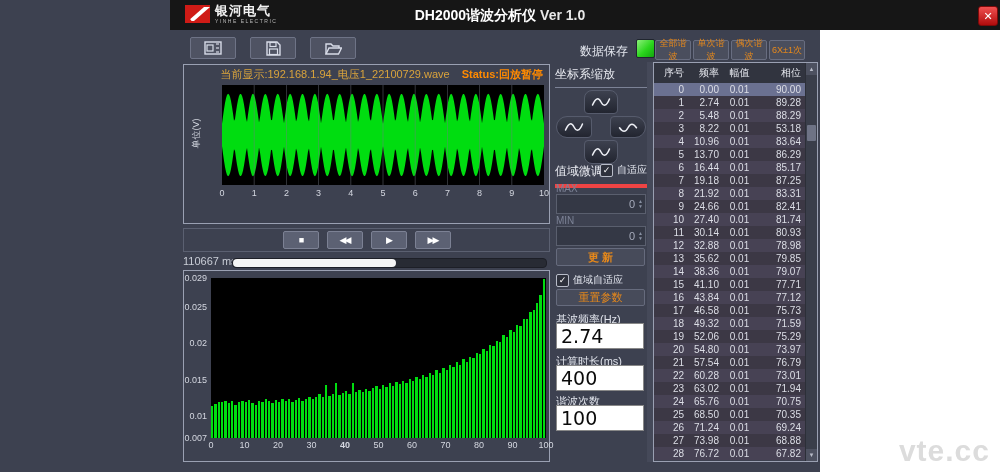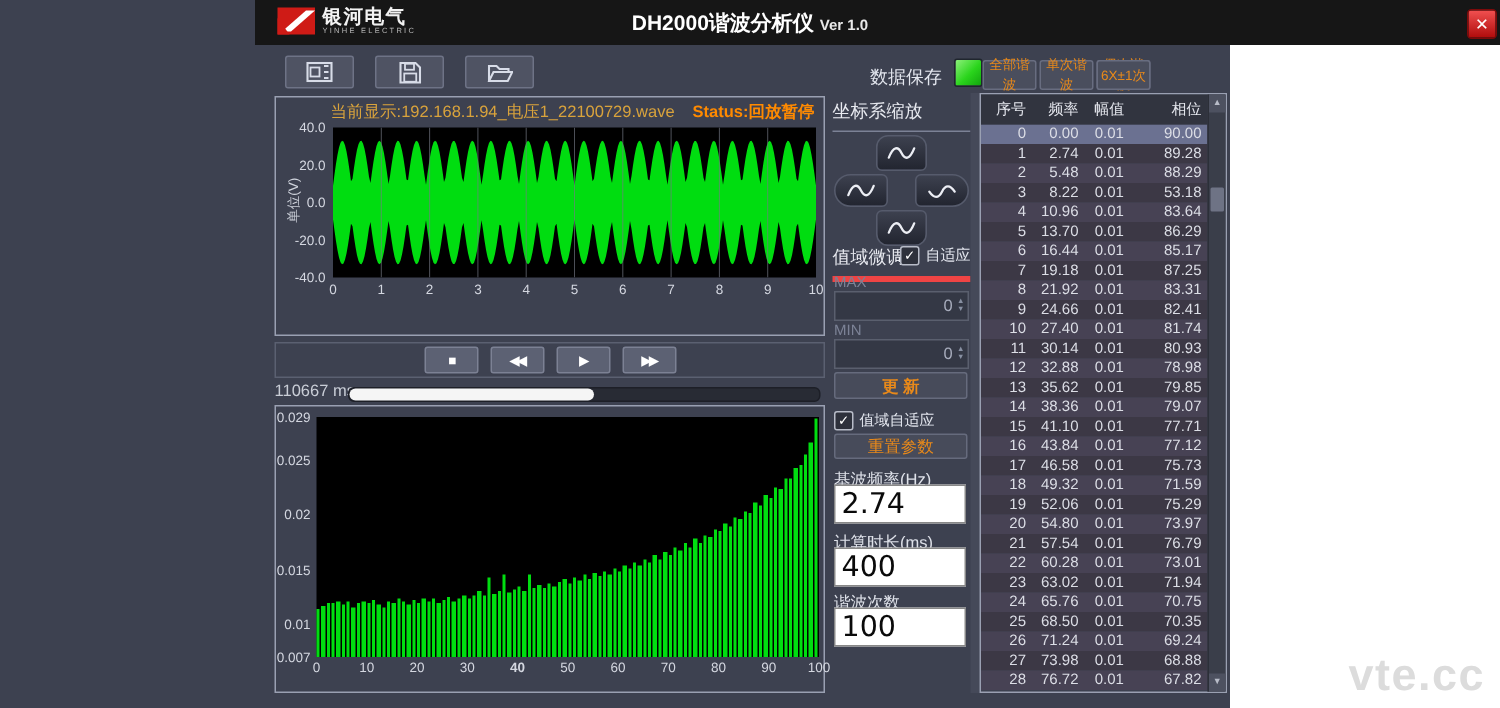--- a/index.html
+++ b/index.html
@@ -7,21 +7,21 @@
          font-family:"Liberation Sans","DejaVu Sans",sans-serif;-webkit-font-smoothing:antialiased;}
   .app{position:absolute;left:0;top:0;width:820px;height:472px;background:#3d4150;}
   
   .titlebar{position:absolute;left:170px;top:0;width:830px;height:30px;background:#161616;}
   .logo{position:absolute;left:14px;top:4px;display:flex;align-items:center;gap:4px;}
   .logo-text{display:flex;flex-direction:column;line-height:1;}
   .logo-cn{color:#f2f2f2;font-size:13px;font-weight:bold;letter-spacing:1px;}
   .logo-en{color:#b9b9b9;font-size:5px;letter-spacing:1.5px;margin-top:2px;}
   .win-title{position:absolute;left:330px;top:7px;transform:translateX(-50%);white-space:nowrap;
              color:#fff;font-size:14px;font-weight:bold;}
-  .win-ver{font-size:10px;font-weight:bold;color:#e8e8e8;margin-left:4px;}
+  .win-ver{font-size:14px;font-weight:bold;color:#e8e8e8;margin-left:4px;}
   .close-btn{position:absolute;right:2px;top:6px;width:18px;height:18px;border-radius:3px;
              background:linear-gradient(#f05050,#b00c0c);border:1px solid #7d0a0a;
              color:#fff;font-size:11px;font-weight:bold;display:flex;align-items:center;justify-content:center;cursor:pointer;}
   
   .tbtn{position:absolute;top:37px;width:46px;height:22px;background:#4f5363;border:1px solid #6e7386;
         border-radius:2px;display:flex;align-items:center;justify-content:center;cursor:pointer;}
   .save-label{position:absolute;left:580px;top:43px;color:#e3e6ee;font-size:12px;}
   .save-ind{position:absolute;left:636px;top:39px;width:17px;height:17px;border:1px solid #20262e;border-radius:2px;
             background:linear-gradient(135deg,#8cf07a 0%,#2ad51c 55%,#12a50e 100%);}
   .hbtn{position:absolute;top:40px;width:36px;height:20px;background:#4a4e5d;border:1px solid #686d80;
@@ -135,37 +135,30 @@
       <path d="M1 12 V2 H6 L8 4 H14 V6" fill="none" stroke="#d8dce8" stroke-width="1.4"></path>
       <path d="M1 12 L4 6 H16.5 L13.5 12 Z" fill="none" stroke="#d8dce8" stroke-width="1.4"></path>
     </svg>
   </button>
   <span class="save-label">数据保存</span>
   <div class="save-ind"></div>
 
   <button class="hbtn" style="left:655px;">全部谐波</button>
   <button class="hbtn" style="left:693px;">单次谐波</button>
   <button class="hbtn" style="left:731px;">偶次谐波</button>
-  <button class="hbtn" style="left:731px;">6X±1次</button>
+  <button class="hbtn" style="left:769px;">6X±1次</button>
 
   <div class="panel" style="left:183px;top:64px;width:367px;height:160px;">
     <div class="wave-header">
       <span class="wave-file">当前显示:192.168.1.94_电压1_22100729.wave</span>
       <span class="wave-status">
         <span>Status:</span><span>回放暂停</span>
       </span>
     </div>
     <span class="ylabel-rot">单位(V)</span>
-    <div class="yticks" id="wave-yticks" style="position:absolute;left:0;top:20px;width:36px;height:100px;">
-        <span style="top: calc(0% - 5px);">40.0</span>
-        <span style="top: calc(25% - 5px);">20.0</span>
-        <span style="top: calc(50% - 5px);">0.0</span>
-        <span style="top: calc(75% - 5px);">-20.0</span>
-        <span style="top: calc(100% - 5px);">-40.0</span>
-      </div>
     <div class="plot" style="left:38px;top:20px;width:322px;height:100px;">
       <svg id="wave-svg" viewBox="0 0 322 100" preserveAspectRatio="none" style="width:100%;height:100%;display:block;">
           <polygon points="0,38.8 1,31.2 2,24.2 3,18.1 4,13.3 5,10.1 6,8.8 7,9.4 8,11.8 9,16.0 10,21.7 11,28.4 12,35.8 13,34.1 14,26.8 15,20.3 16,14.9 17,11.1 18,9.1 19,8.9 20,10.7 21,14.2 22,19.4 23,25.7 24,32.9 25,37.0 26,29.5 27,22.7 28,16.8 29,12.4 30,9.6 31,8.8 32,9.8 33,12.7 34,17.2 35,23.2 36,30.1 37,37.6 38,32.4 39,25.2 40,18.9 41,13.9 42,10.5 43,8.9 44,9.2 45,11.4 46,15.3 47,20.7 48,27.3 49,34.7 50,35.2 51,27.9 52,21.2 53,15.7 54,11.6 55,9.3 56,8.8 57,10.3 58,13.6 59,18.5 60,24.7 61,31.8 62,38.2 63,30.7 64,23.7 65,17.6 66,13.0 67,9.9 68,8.8 69,9.5 70,12.1 71,16.4 72,22.2 73,29.0 74,36.4 75,33.5 76,26.3 77,19.8 78,14.6 79,10.9 80,9.0 81,9.0 82,10.9 83,14.6 84,19.8 85,26.3 86,33.5 87,36.4 88,29.0 89,22.2 90,16.4 91,12.1 92,9.5 93,8.8 94,9.9 95,13.0 96,17.6 97,23.7 98,30.7 99,38.2 100,31.8 101,24.7 102,18.5 103,13.6 104,10.3 105,8.8 106,9.3 107,11.6 108,15.7 109,21.2 110,27.9 111,35.2 112,34.7 113,27.3 114,20.7 115,15.3 116,11.4 117,9.2 118,8.9 119,10.5 120,13.9 121,18.9 122,25.2 123,32.4 124,37.6 125,30.1 126,23.2 127,17.2 128,12.7 129,9.8 130,8.8 131,9.6 132,12.4 133,16.8 134,22.7 135,29.5 136,37.0 137,32.9 138,25.7 139,19.4 140,14.2 141,10.7 142,8.9 143,9.1 144,11.1 145,14.9 146,20.3 147,26.8 148,34.1 149,35.8 150,28.4 151,21.7 152,16.0 153,11.8 154,9.4 155,8.8 156,10.1 157,13.3 158,18.1 159,24.2 160,31.2 161,38.7 162,31.2 163,24.2 164,18.1 165,13.3 166,10.1 167,8.8 168,9.4 169,11.8 170,16.0 171,21.7 172,28.4 173,35.8 174,34.1 175,26.8 176,20.3 177,14.9 178,11.1 179,9.1 180,8.9 181,10.7 182,14.2 183,19.4 184,25.7 185,32.9 186,37.0 187,29.5 188,22.7 189,16.8 190,12.4 191,9.6 192,8.8 193,9.8 194,12.7 195,17.2 196,23.2 197,30.1 198,37.6 199,32.4 200,25.2 201,18.9 202,13.9 203,10.5 204,8.9 205,9.2 206,11.4 207,15.3 208,20.7 209,27.3 210,34.7 211,35.2 212,27.9 213,21.2 214,15.7 215,11.6 216,9.3 217,8.8 218,10.3 219,13.6 220,18.5 221,24.7 222,31.8 223,38.2 224,30.7 225,23.7 226,17.6 227,13.0 228,9.9 229,8.8 230,9.5 231,12.1 232,16.4 233,22.2 234,29.0 235,36.4 236,33.5 237,26.3 238,19.8 239,14.6 240,10.9 241,9.0 242,9.0 243,10.9 244,14.6 245,19.8 246,26.3 247,33.5 248,36.4 249,29.0 250,22.2 251,16.4 252,12.1 253,9.5 254,8.8 255,9.9 256,13.0 257,17.6 258,23.7 259,30.7 260,38.2 261,31.8 262,24.7 263,18.5 264,13.6 265,10.3 266,8.8 267,9.3 268,11.6 269,15.7 270,21.2 271,27.9 272,35.2 273,34.7 274,27.3 275,20.7 276,15.3 277,11.4 278,9.2 279,8.9 280,10.5 281,13.9 282,18.9 283,25.2 284,32.4 285,37.6 286,30.1 287,23.2 288,17.2 289,12.7 290,9.8 291,8.8 292,9.6 293,12.4 294,16.8 295,22.7 296,29.5 297,37.0 298,32.9 299,25.7 300,19.4 301,14.2 302,10.7 303,8.9 304,9.1 305,11.1 306,14.9 307,20.3 308,26.8 309,34.1 310,35.8 311,28.4 312,21.7 313,16.0 314,11.8 315,9.4 316,8.8 317,10.1 318,13.3 319,18.1 320,24.2 321,31.2 322,38.7 322,61.3 321,68.8 320,75.8 319,81.9 318,86.7 317,89.9 316,91.2 315,90.6 314,88.2 313,84.0 312,78.3 311,71.6 310,64.2 309,65.9 308,73.2 307,79.7 306,85.1 305,88.9 304,90.9 303,91.1 302,89.3 301,85.8 300,80.6 299,74.3 298,67.1 297,63.0 296,70.5 295,77.3 294,83.2 293,87.6 292,90.4 291,91.2 290,90.2 289,87.3 288,82.8 287,76.8 286,69.9 285,62.4 284,67.6 283,74.8 282,81.1 281,86.1 280,89.5 279,91.1 278,90.8 277,88.6 276,84.7 275,79.3 274,72.7 273,65.3 272,64.8 271,72.1 270,78.8 269,84.3 268,88.4 267,90.7 266,91.2 265,89.7 264,86.4 263,81.5 262,75.3 261,68.2 260,61.8 259,69.3 258,76.3 257,82.4 256,87.0 255,90.1 254,91.2 253,90.5 252,87.9 251,83.6 250,77.8 249,71.0 248,63.6 247,66.5 246,73.7 245,80.2 244,85.4 243,89.1 242,91.0 241,91.0 240,89.1 239,85.4 238,80.2 237,73.7 236,66.5 235,63.6 234,71.0 233,77.8 232,83.6 231,87.9 230,90.5 229,91.2 228,90.1 227,87.0 226,82.4 225,76.3 224,69.3 223,61.8 222,68.2 221,75.3 220,81.5 219,86.4 218,89.7 217,91.2 216,90.7 215,88.4 214,84.3 213,78.8 212,72.1 211,64.8 210,65.3 209,72.7 208,79.3 207,84.7 206,88.6 205,90.8 204,91.1 203,89.5 202,86.1 201,81.1 200,74.8 199,67.6 198,62.4 197,69.9 196,76.8 195,82.8 194,87.3 193,90.2 192,91.2 191,90.4 190,87.6 189,83.2 188,77.3 187,70.5 186,63.0 185,67.1 184,74.3 183,80.6 182,85.8 181,89.3 180,91.1 179,90.9 178,88.9 177,85.1 176,79.7 175,73.2 174,65.9 173,64.2 172,71.6 171,78.3 170,84.0 169,88.2 168,90.6 167,91.2 166,89.9 165,86.7 164,81.9 163,75.8 162,68.8 161,61.3 160,68.8 159,75.8 158,81.9 157,86.7 156,89.9 155,91.2 154,90.6 153,88.2 152,84.0 151,78.3 150,71.6 149,64.2 148,65.9 147,73.2 146,79.7 145,85.1 144,88.9 143,90.9 142,91.1 141,89.3 140,85.8 139,80.6 138,74.3 137,67.1 136,63.0 135,70.5 134,77.3 133,83.2 132,87.6 131,90.4 130,91.2 129,90.2 128,87.3 127,82.8 126,76.8 125,69.9 124,62.4 123,67.6 122,74.8 121,81.1 120,86.1 119,89.5 118,91.1 117,90.8 116,88.6 115,84.7 114,79.3 113,72.7 112,65.3 111,64.8 110,72.1 109,78.8 108,84.3 107,88.4 106,90.7 105,91.2 104,89.7 103,86.4 102,81.5 101,75.3 100,68.2 99,61.8 98,69.3 97,76.3 96,82.4 95,87.0 94,90.1 93,91.2 92,90.5 91,87.9 90,83.6 89,77.8 88,71.0 87,63.6 86,66.5 85,73.7 84,80.2 83,85.4 82,89.1 81,91.0 80,91.0 79,89.1 78,85.4 77,80.2 76,73.7 75,66.5 74,63.6 73,71.0 72,77.8 71,83.6 70,87.9 69,90.5 68,91.2 67,90.1 66,87.0 65,82.4 64,76.3 63,69.3 62,61.8 61,68.2 60,75.3 59,81.5 58,86.4 57,89.7 56,91.2 55,90.7 54,88.4 53,84.3 52,78.8 51,72.1 50,64.8 49,65.3 48,72.7 47,79.3 46,84.7 45,88.6 44,90.8 43,91.1 42,89.5 41,86.1 40,81.1 39,74.8 38,67.6 37,62.4 36,69.9 35,76.8 34,82.8 33,87.3 32,90.2 31,91.2 30,90.4 29,87.6 28,83.2 27,77.3 26,70.5 25,63.0 24,67.1 23,74.3 22,80.6 21,85.8 20,89.3 19,91.1 18,90.9 17,88.9 16,85.1 15,79.7 14,73.2 13,65.9 12,64.2 11,71.6 10,78.3 9,84.0 8,88.2 7,90.6 6,91.2 5,89.9 4,86.7 3,81.9 2,75.8 1,68.8 0,61.3 " fill="#00dd10"></polygon>
           <line x1="32.2" x2="32.2" y1="0" y2="100" stroke="#767a86" stroke-width="0.7" opacity="0.65"></line>
           <line x1="64.4" x2="64.4" y1="0" y2="100" stroke="#767a86" stroke-width="0.7" opacity="0.65"></line>
           <line x1="96.6" x2="96.6" y1="0" y2="100" stroke="#767a86" stroke-width="0.7" opacity="0.65"></line>
           <line x1="128.8" x2="128.8" y1="0" y2="100" stroke="#767a86" stroke-width="0.7" opacity="0.65"></line>
           <line x1="161" x2="161" y1="0" y2="100" stroke="#767a86" stroke-width="0.7" opacity="0.65"></line>
           <line x1="193.2" x2="193.2" y1="0" y2="100" stroke="#767a86" stroke-width="0.7" opacity="0.65"></line>
           <line x1="225.4" x2="225.4" y1="0" y2="100" stroke="#767a86" stroke-width="0.7" opacity="0.65"></line>

